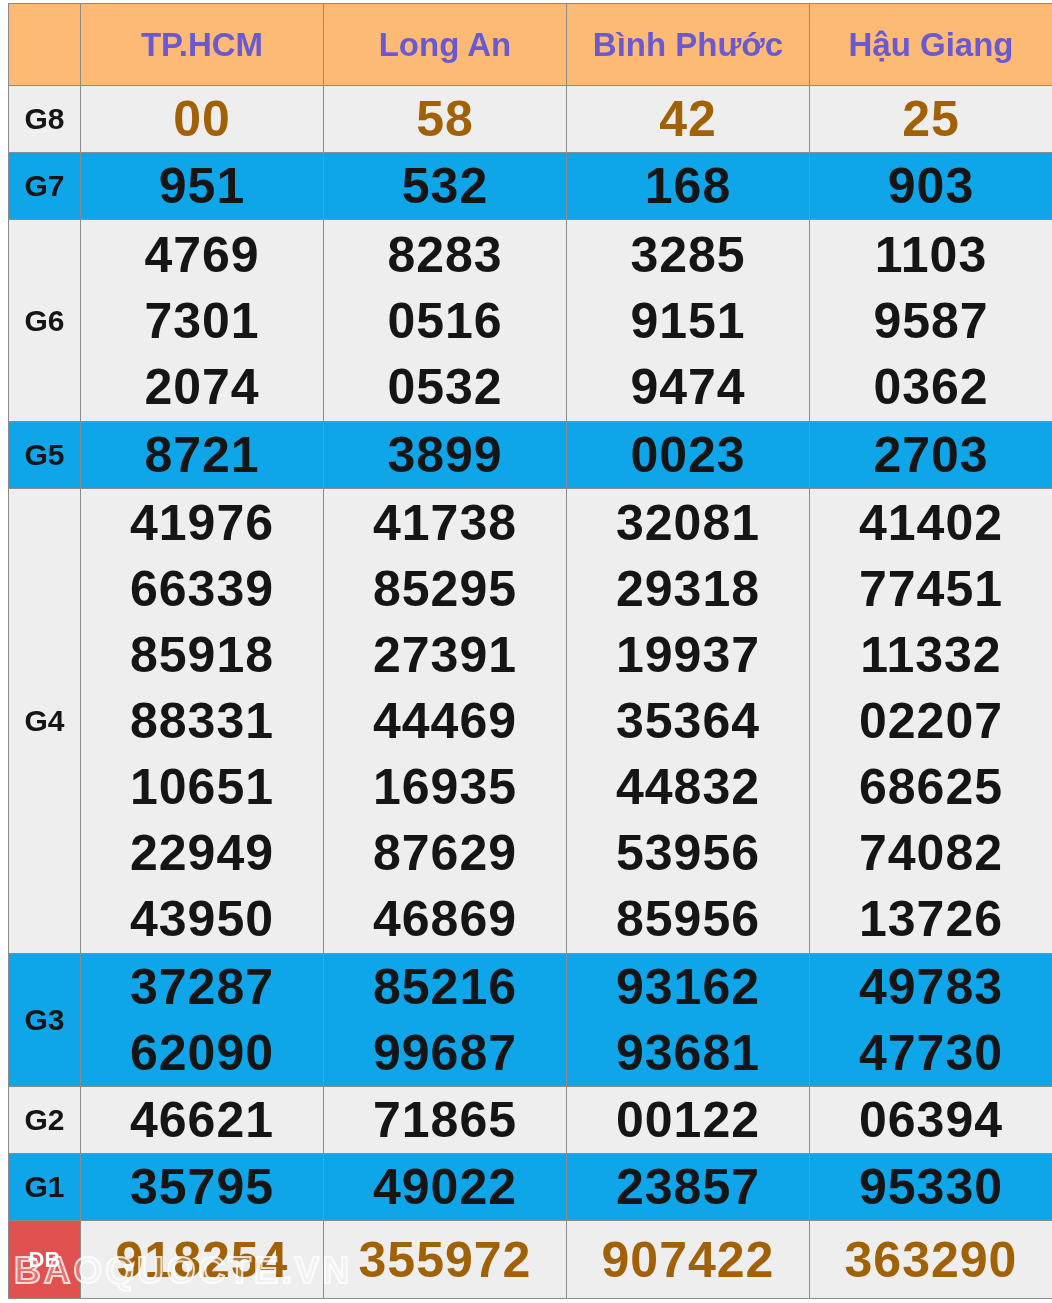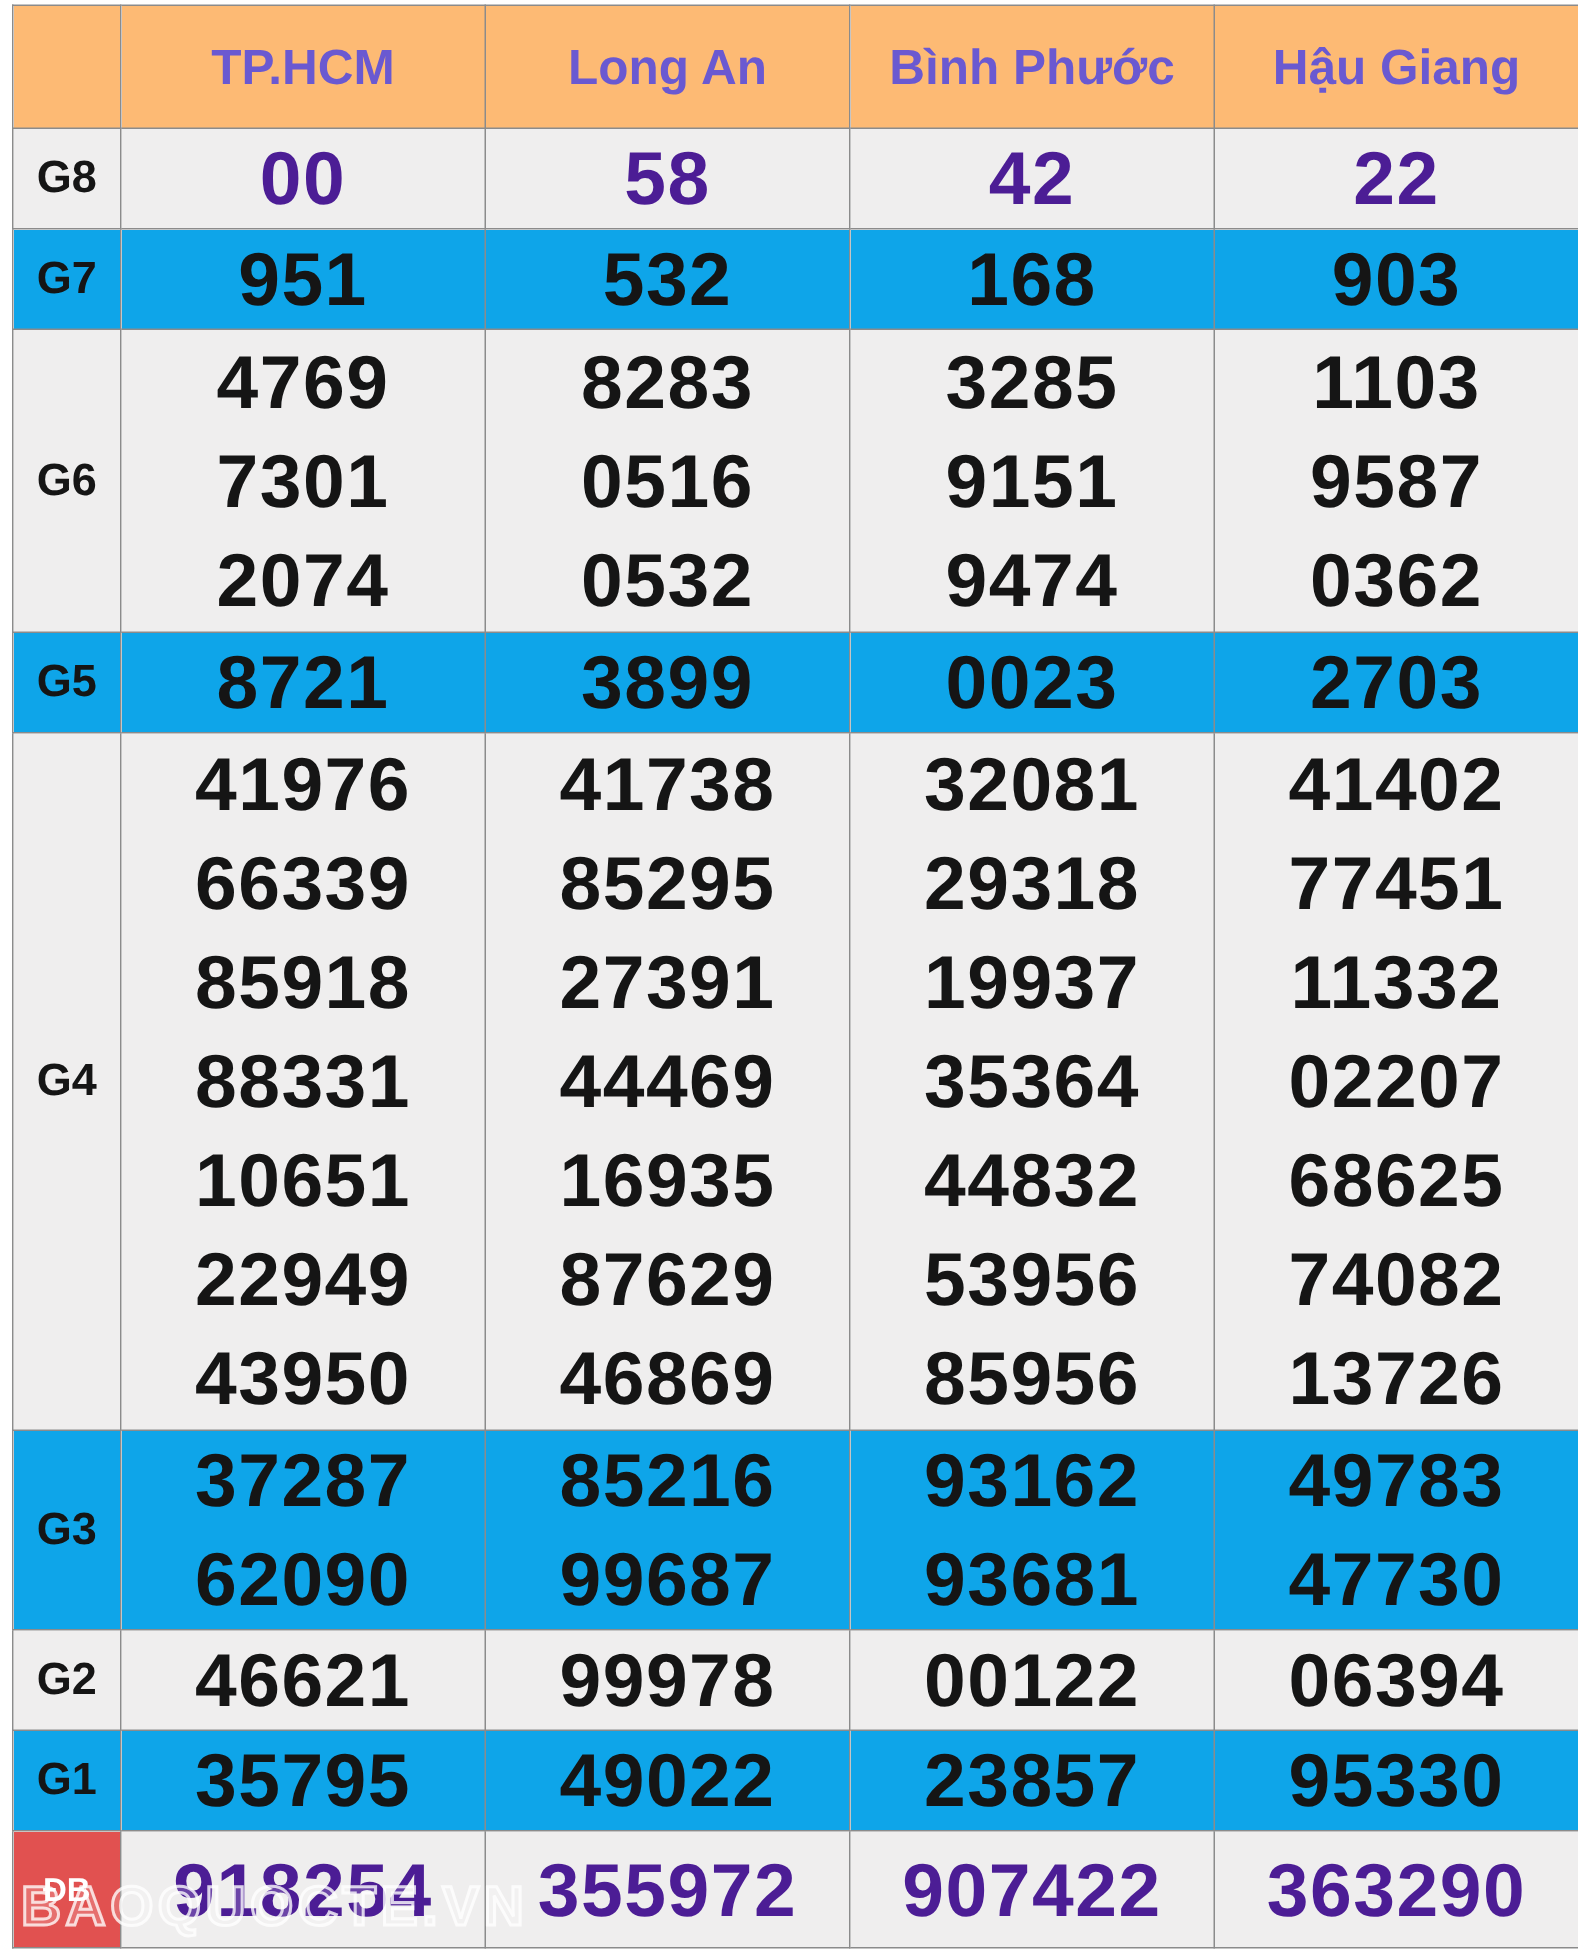--- a/index.html
+++ b/index.html
@@ -68,21 +68,21 @@
   }
   .val {
     height: 66px;
     line-height: 66px;
     font-size: 50px;
     font-weight: 700;
     color: #151515;
     letter-spacing: 1px;
     white-space: nowrap;
   }
-  .val.red { color: #4c1d95; }
+  .val.red { color: #a16207; }
 
   .watermark {
     position: absolute;
     left: 14px;
     top: 1250px;
     font-size: 37px;
     font-weight: 700;
     letter-spacing: 3px;
     color: rgba(255,255,255,0.18);
     -webkit-text-stroke: 2px rgba(255,255,255,0.78);
@@ -118,21 +118,21 @@
         <td>
               <div class="val red">00</div>
             </td>
         <td>
               <div class="val red">58</div>
             </td>
         <td>
               <div class="val red">42</div>
             </td>
         <td>
-              <div class="val red">22</div>
+              <div class="val red">25</div>
             </td>
       </tr>
 
       <tr class="row-g7 plain">
         <td class="label-cell">G7</td>
         <td>
               <div class="val">951</div>
             </td>
         <td>
               <div class="val">532</div>
@@ -244,21 +244,21 @@
           <div class="val">47730</div>
         </td>
       </tr>
 
       <tr class="row-g2 shade">
         <td class="label-cell">G2</td>
         <td>
               <div class="val">46621</div>
             </td>
         <td>
-              <div class="val">99978</div>
+              <div class="val">71865</div>
             </td>
         <td>
               <div class="val">00122</div>
             </td>
         <td>
               <div class="val">06394</div>
             </td>
       </tr>
 
       <tr class="row-g1 plain">

